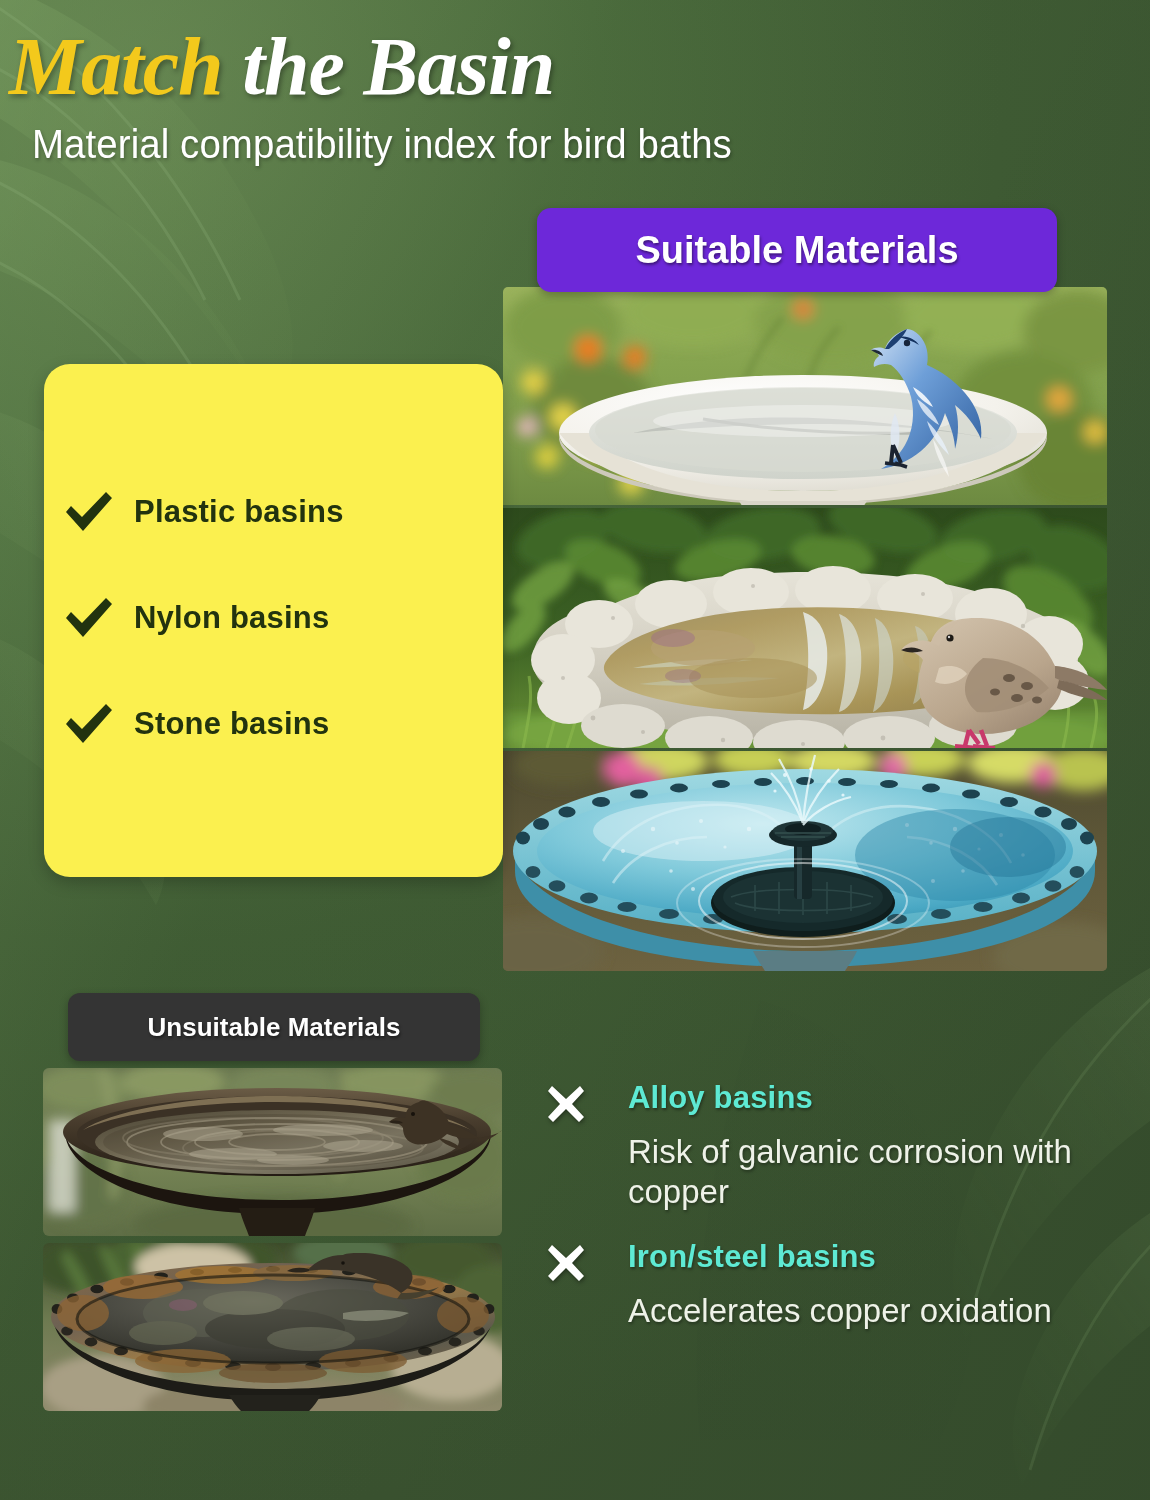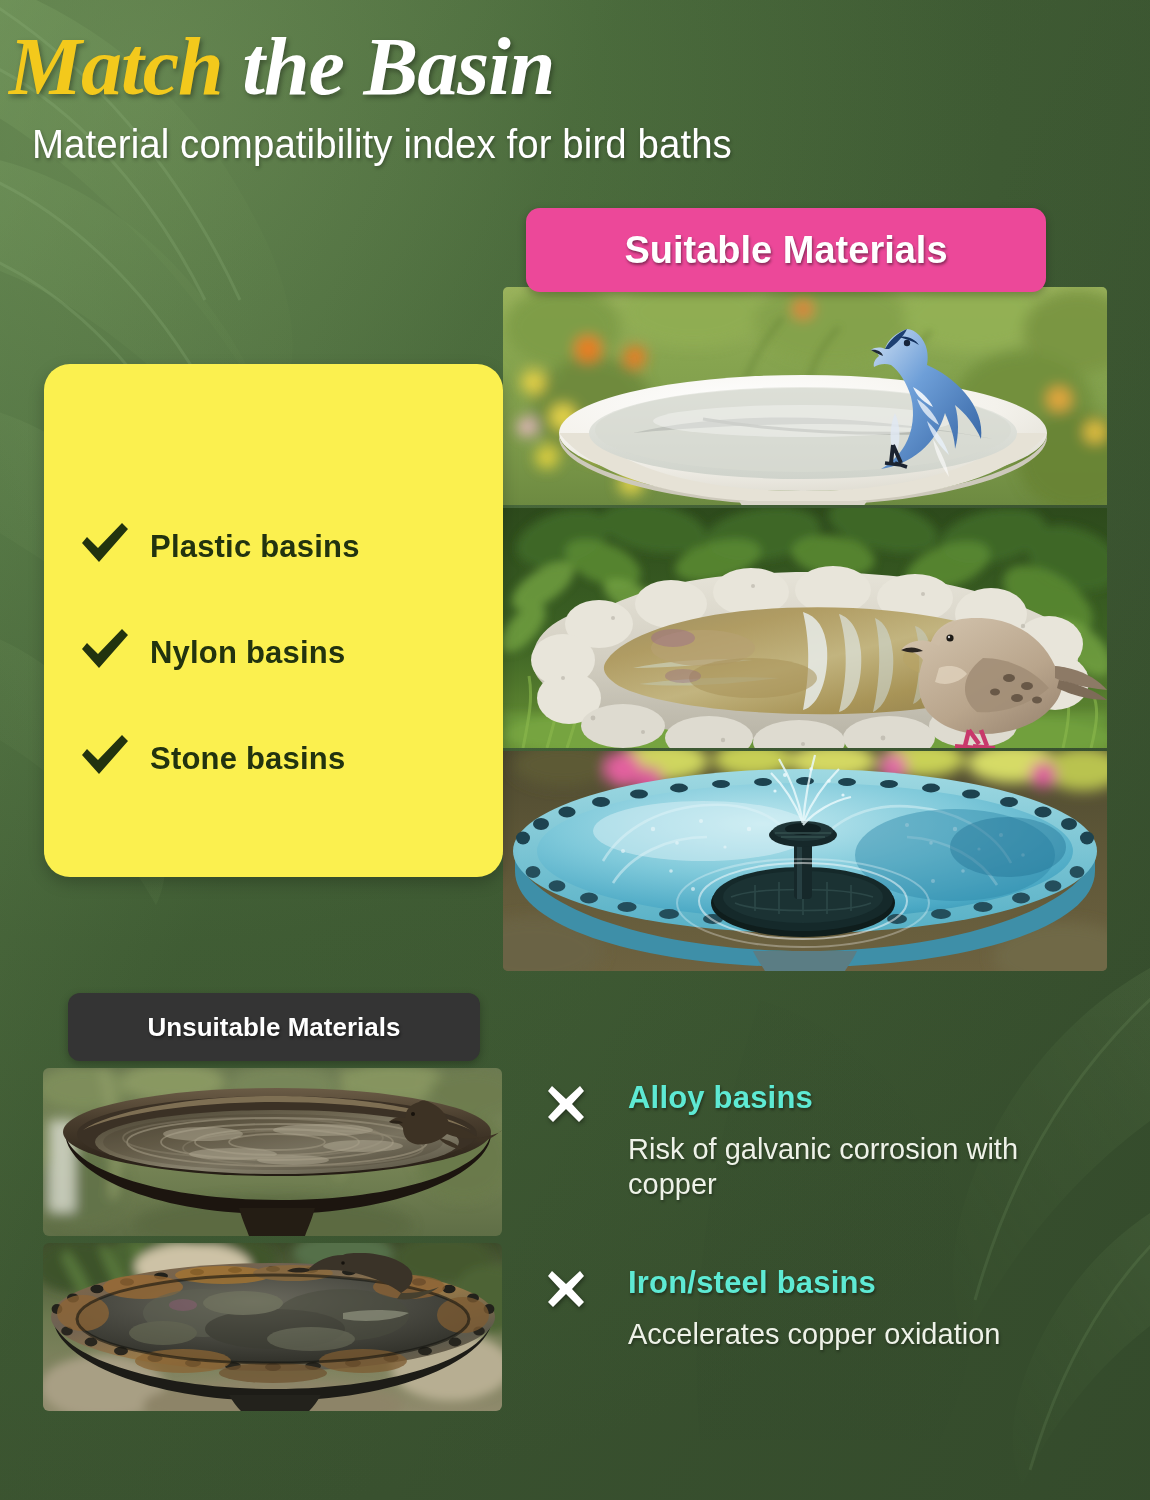--- a/index.html
+++ b/index.html
@@ -50,43 +50,43 @@
 
   
   .pill{
     position:absolute; z-index:20;
     display:flex; align-items:center; justify-content:center;
     color:#fff; font-weight:700;
     text-shadow:1px 2px 3px rgba(0,0,0,.45);
     box-shadow:0 3px 8px rgba(0,0,0,.28);
   }
   #pill-suitable{
-    left:526px; top:208px; width:520px; height:84px;
-    background:#ec4899; border-radius:14px;
+    left:537px; top:208px; width:520px; height:84px;
+    background:#6d28d9; border-radius:14px;
     font-size:38px;
   }
   #pill-unsuitable{
     left:68px; top:993px; width:412px; height:68px;
     background:#343434; border-radius:12px;
     font-size:26px;
   }
 
   
   #yellow-card{
     position:absolute; z-index:10;
     left:44px; top:364px; width:459px; height:513px;
     background:#fbf04f;
     border-radius:26px;
     box-shadow:0 6px 16px rgba(0,0,0,.22);
     padding:95px 0 0 0;
   }
   .check-row{
-    display:flex; align-items:flex-end;
+    display:flex; align-items:center;
     height:106px;
-    padding-left:30px;
+    padding-left:14px;
   }
   .check-icon{
     width:62px; flex:0 0 62px;
     display:flex; align-items:center; justify-content:center;
     color:#22330f;
   }
   .check-icon svg{ display:block; }
   .check-label{
     font-size:31px; font-weight:700; color:#22330f;
     letter-spacing:.2px; padding-left:14px;
@@ -102,35 +102,35 @@
 
   #photo-white  { left:503px; top:287px;  width:604px; height:218px; }
   #photo-stone  { left:503px; top:508px;  width:604px; height:240px; }
   #photo-teal   { left:503px; top:751px;  width:604px; height:220px; }
   #photo-bronze { left:43px;  top:1068px; width:459px; height:168px; }
   #photo-rust   { left:43px;  top:1243px; width:459px; height:168px; }
 
   
   #x-list{ position:absolute; left:540px; top:1080px; width:600px; z-index:10; }
   .x-item{ position:relative; padding-left:88px; }
-  .x-item + .x-item{ margin-top:62px; }
+  .x-item + .x-item{ margin-top:26px; }
   .x-icon{
     position:absolute; left:4px; top:2px;
     width:44px; height:44px; color:#ffffff;
     display:flex; align-items:center; justify-content:center;
     filter:drop-shadow(1px 2px 2px rgba(0,0,0,.4));
   }
   .x-icon svg{ display:block; }
   .x-title{
     font-size:31px; font-weight:700; color:#5eead4;
     text-shadow:1px 2px 3px rgba(0,0,0,.4);
     letter-spacing:.2px; white-space:nowrap;
   }
   .x-desc{
-    font-size:29px; font-weight:400; color:#eef2e8;
+    font-size:33px; font-weight:400; color:#eef2e8;
     text-shadow:1px 2px 3px rgba(0,0,0,.36);
     line-height:1.22; margin-top:16px; max-width:470px;
   }
 </style>
 </head>
 <body>
 
 <div id="bg">
   <div class="base"></div>
   <div class="base2"></div>

